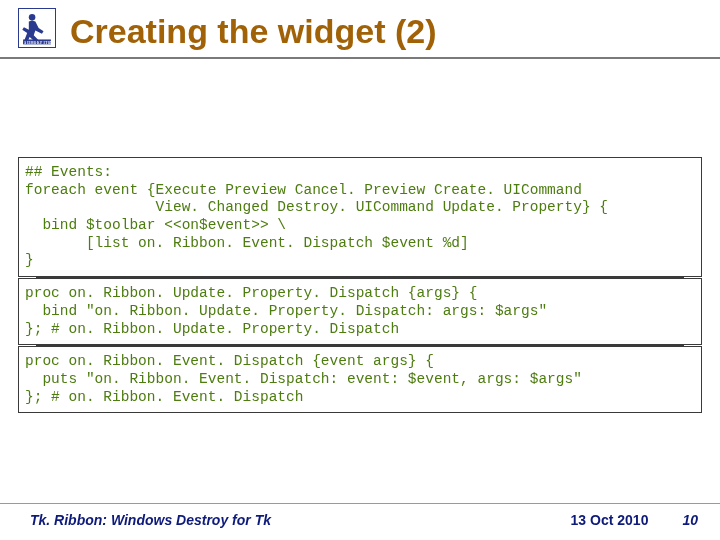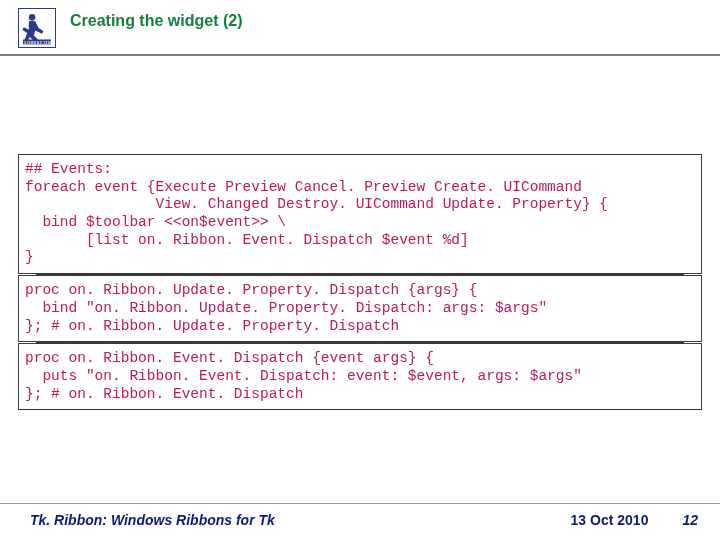--- a/index.html
+++ b/index.html
@@ -1,24 +1,24 @@
 <!DOCTYPE html>
 <html><head>
 <meta charset="utf-8">
 <style>
   * { margin: 0; padding: 0; box-sizing: border-box; }
   html, body { width: 720px; height: 540px; background: #fff; font-family: Verdana, Arial, sans-serif; }
   .slide { position: relative; width: 720px; height: 540px; }
   .header { display: flex; align-items: flex-start; padding: 8px 0 0 18px; }
   .logo { width: 38px; height: 40px; border: 1px solid #2a3a8f; display: flex; align-items: center; justify-content: center; background: #fff; margin-right: 14px; }
   .logo svg { width: 34px; height: 36px; }
-  .title { color: #15803d; font-weight: 700; font-size: 16px; font-family: Arial, sans-serif; padding-top: 4px; }
+  .title { color: #a16207; font-weight: 700; font-size: 34px; font-family: Arial, sans-serif; padding-top: 4px; }
   .title-rule { border: 0; border-top: 2px solid #7a7a7a; margin: 6px 0 0 0; }
   .content { padding: 98px 18px 0 18px; }
-  .codebox { border: 1px solid #3a3a3a; padding: 6px 6px; font-family: "Courier New", Courier, monospace; font-size: 14.5px; line-height: 1.22; color: #be185d; white-space: pre; overflow: hidden; }
+  .codebox { border: 1px solid #3a3a3a; padding: 6px 6px; font-family: "Courier New", Courier, monospace; font-size: 14.5px; line-height: 1.22; color: #4d7c0f; white-space: pre; overflow: hidden; }
   .sep { border: 0; border-top: 1px solid #3a3a3a; margin: 0 18px; }
   .footer { position: absolute; left: 0; right: 0; bottom: 12px; display: flex; align-items: center; padding: 0 22px 0 30px; }
   .foot-left { font-style: italic; font-weight: 700; color: #0d1a7a; font-size: 14px; font-family: Verdana, Arial, sans-serif; }
   .foot-date { margin-left: auto; font-weight: 700; color: #0d1a7a; font-size: 14px; font-family: Verdana, Arial, sans-serif; margin-right: 34px; }
   .foot-num { font-style: italic; font-weight: 700; color: #0d1a7a; font-size: 14px; font-family: Verdana, Arial, sans-serif; }
   .foot-rule { position: absolute; left: 0; right: 0; bottom: 36px; border: 0; border-top: 1px solid #9a9a9a; }
 </style>
 </head>
 <body>
 
@@ -63,18 +63,18 @@
   bind "on. Ribbon. Update. Property. Dispatch: args: $args"
 }; # on. Ribbon. Update. Property. Dispatch</div>
     <hr class="sep">
     <div class="codebox">proc on. Ribbon. Event. Dispatch {event args} {
   puts "on. Ribbon. Event. Dispatch: event: $event, args: $args"
 }; # on. Ribbon. Event. Dispatch</div>
   </div>
 
   <hr class="foot-rule">
   <div class="footer">
-    <span class="foot-left">Tk. Ribbon: Windows Ribbons for Tk</span>
+    <span class="foot-left">Tk. Ribbon: Windows Destroy for Tk</span>
     <span class="foot-date">13 Oct 2010</span>
-    <span class="foot-num">12</span>
+    <span class="foot-num">10</span>
   </div>
 
 </div>
 
 </body></html>

